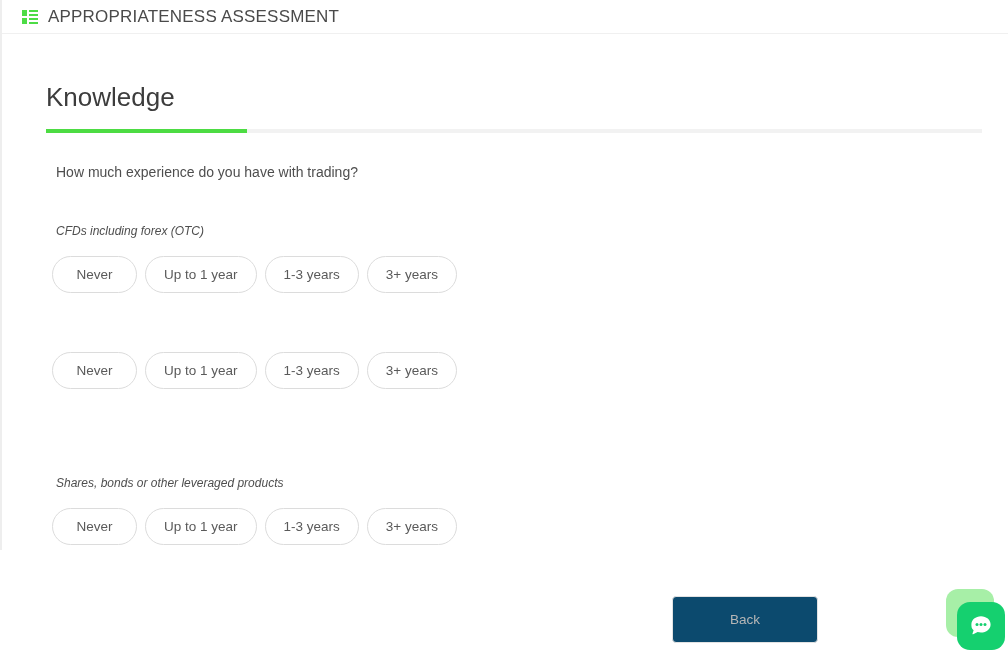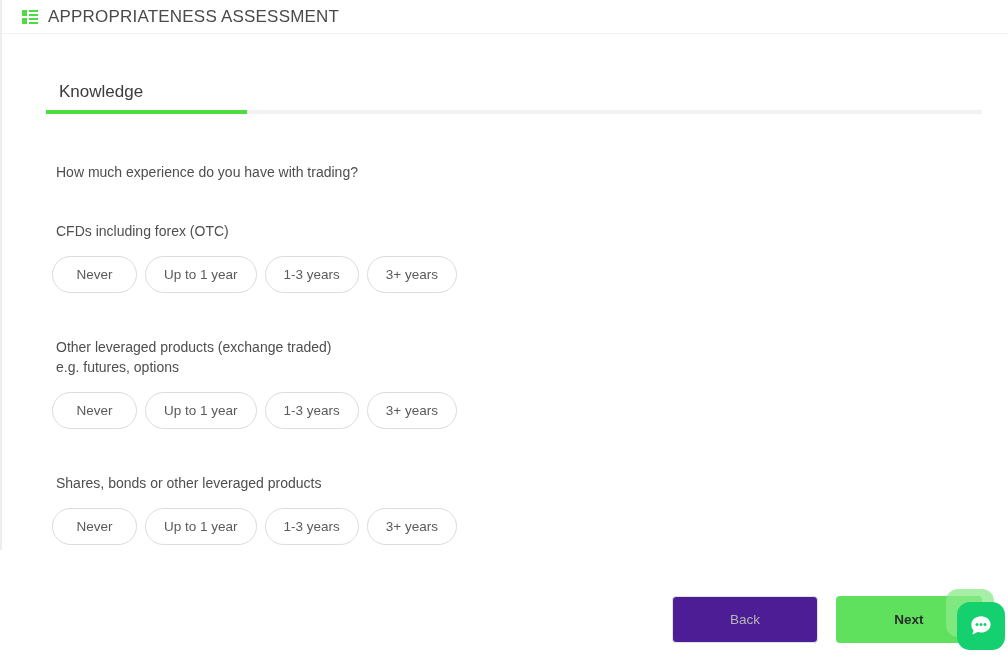--- a/index.html
+++ b/index.html
@@ -79,30 +79,29 @@
   .tabs-wrap {
     position: absolute;
     left: 44px; top: 82px;
     width: 936px;
   }
   .tabs-row {
     display: flex;
     align-items: flex-end;
   }
   .tab {
-    font-size: 17px;
+    font-size: 26px;
     color: #3c3c3c;
-    padding: 0 0 8px 0;
+    padding: 0 0 16px 0;
     width: 201px;
     text-align: left;
     cursor: pointer;
     background: none;
     border: none;
     font-family: "Liberation Sans", sans-serif;
-    margin-left: 13px;
   }
   .tab-underline-track {
     position: relative;
     height: 4px;
     background: #f2f2f2;
     width: 936px;
   }
   .tab-underline-active {
     position: absolute;
     left: 0; top: 0;
@@ -118,24 +117,25 @@
     font-size: 14px;
     color: #4e4e4e;
   }
 
   .q-block { position: absolute; left: 54px; }
   .q-block.b1 { top: 221px; }
   .q-block.b2 { top: 337px; }
   .q-block.b3 { top: 473px; }
 
   .q-label {
-    font-size: 14px;
+    font-size: 12px;
     color: #4e4e4e;
     line-height: 20px;
     margin-bottom: 0;
+    font-style: italic;
   }
   .q-label .sub { display: block; }
 
   .options {
     display: flex;
     margin-top: 15px;
     margin-left: -8px;
   }
   .opt-pill {
     height: 37px;
@@ -162,21 +162,21 @@
     width: 1008px;
     height: 59px;
   }
   .btn-back {
     position: absolute;
     left: 670px; top: 0;
     width: 146px;
     height: 47px;
     border: 1px solid #e2e2e2;
     border-radius: 4px;
-    background: #4c1d95;
+    background: #0c4a6e;
     color: #b6b6b6;
     font-size: 13.5px;
     font-family: "Liberation Sans", sans-serif;
     cursor: pointer;
   }
   .btn-next {
     position: absolute;
     left: 834px; top: 0;
     width: 146px;
     height: 47px;
@@ -256,24 +256,20 @@
     </div>
     <div class="options">
       <button class="opt-pill">Never</button>
       <button class="opt-pill">Up to 1 year</button>
       <button class="opt-pill">1-3 years</button>
       <button class="opt-pill">3+ years</button>
     </div>
   </div>
 
   <div class="q-block b2">
-    <div class="q-label">
-      <span>Other leveraged products (exchange traded)</span>
-      <span class="sub">e.g. futures, options</span>
-    </div>
     <div class="options">
       <button class="opt-pill">Never</button>
       <button class="opt-pill">Up to 1 year</button>
       <button class="opt-pill">1-3 years</button>
       <button class="opt-pill">3+ years</button>
     </div>
   </div>
 
   <div class="q-block b3">
     <div class="q-label">
@@ -282,21 +278,20 @@
     <div class="options">
       <button class="opt-pill">Never</button>
       <button class="opt-pill">Up to 1 year</button>
       <button class="opt-pill">1-3 years</button>
       <button class="opt-pill">3+ years</button>
     </div>
   </div>
 
   <div class="footer">
     <button class="btn-back">Back</button>
-    <button class="btn-next">Next</button>
   </div>
 
   <div class="chat-shadow"></div>
   <div class="chat-widget">
     <span>
       <svg width="26" height="26" viewBox="0 0 26 26" aria-hidden="true">
         <path d="M13 3.2c5.4 0 9.6 3.6 9.6 8.2 0 4.5-4.2 8.2-9.6 8.2-1.2 0-2.3-.18-3.35-.5l-4.5 2.2c-.4.2-.84-.2-.7-.63l1.15-3.5C3.6 15.7 3.4 13.6 3.4 11.4c0-4.6 4.2-8.2 9.6-8.2z" fill="#ffffff"></path>
         <circle cx="9" cy="11.4" r="1.5" fill="#15d06f"></circle>
         <circle cx="13" cy="11.4" r="1.5" fill="#15d06f"></circle>
         <circle cx="17" cy="11.4" r="1.5" fill="#15d06f"></circle>

